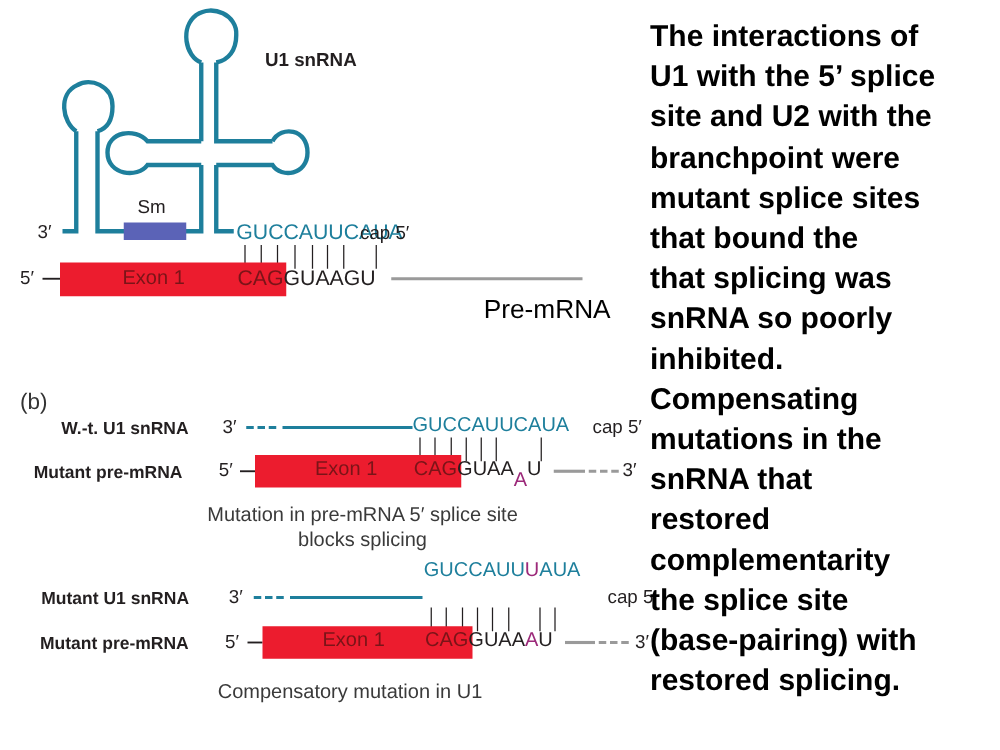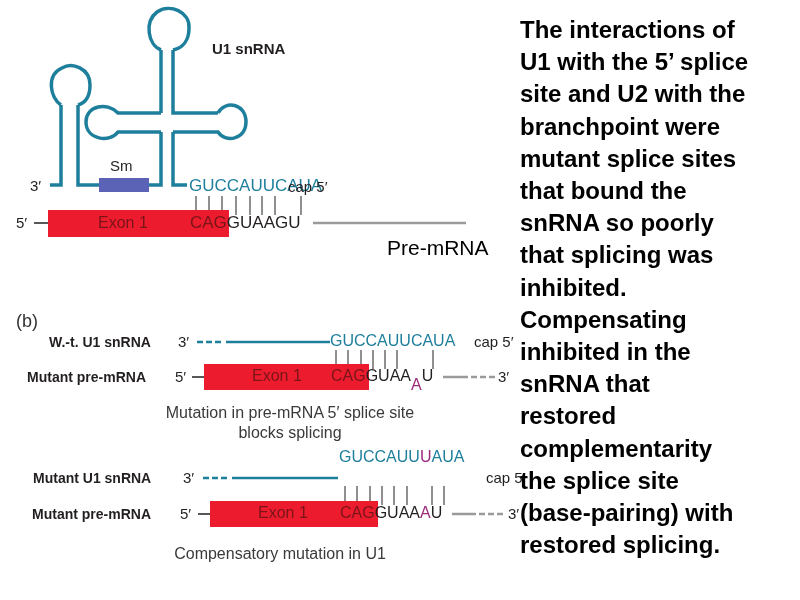--- a/index.html
+++ b/index.html
@@ -140,24 +140,24 @@
   <div>Compensatory mutation in U1</div>
 </div>
 
 <div id="side-text">
     <span>The interactions of</span>
     <span>U1 with the 5’ splice</span>
     <span>site and U2 with the</span>
     <span>branchpoint were</span>
     <span>mutant splice sites</span>
     <span>that bound the</span>
+    <span>that splicing was</span>
     <span>snRNA so poorly</span>
-    <span>that splicing was</span>
     <span>inhibited.</span>
     <span>Compensating</span>
-    <span>inhibited in the</span>
+    <span>mutations in the</span>
     <span>snRNA that</span>
     <span>restored</span>
     <span>complementarity</span>
     <span>the splice site</span>
     <span>(base-pairing) with</span>
     <span>restored splicing.</span>
   </div>
 
 </body></html>

